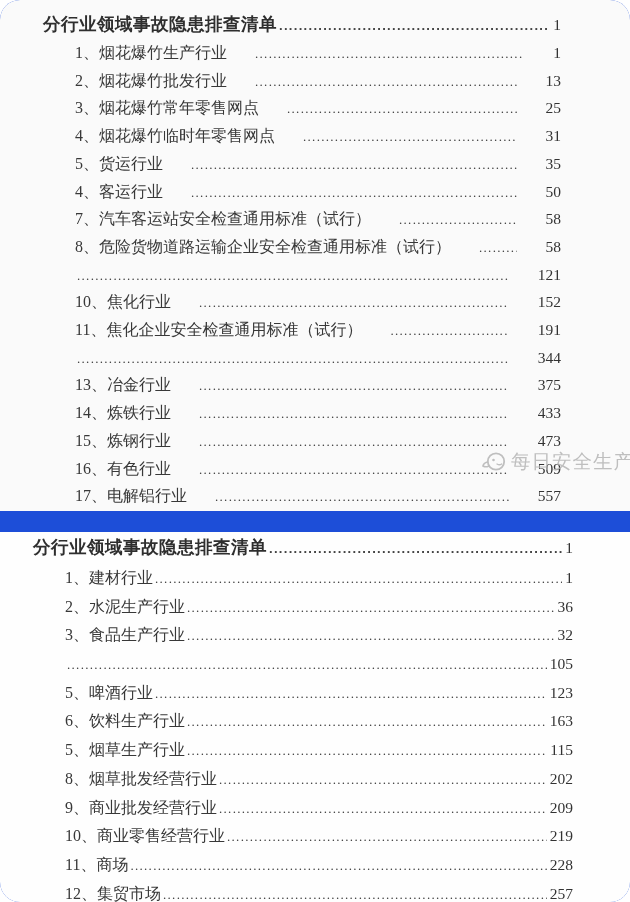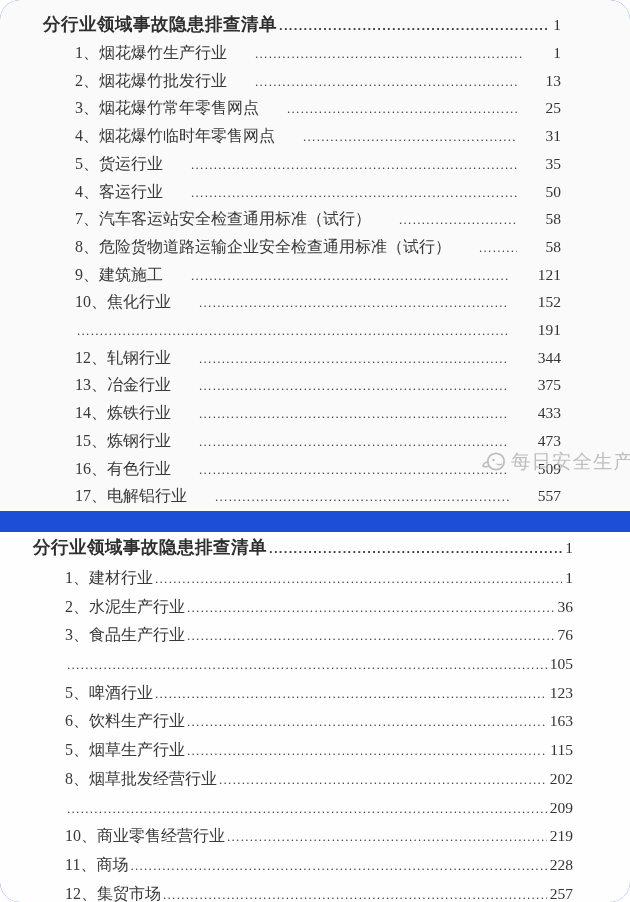--- a/index.html
+++ b/index.html
@@ -138,35 +138,34 @@
           <span class="label">7、汽车客运站安全检查通用标准（试行）</span>
           <span class="leader">................................................................................................................................................................................................................................................................................................................................................................................................................</span>
           <span class="pnum">58</span>
         </div>
         <div class="toc-row entry">
           <span class="label">8、危险货物道路运输企业安全检查通用标准（试行）</span>
           <span class="leader">................................................................................................................................................................................................................................................................................................................................................................................................................</span>
           <span class="pnum">58</span>
         </div>
         <div class="toc-row entry">
-          <span class="label">9、建筑施工</span>
           <span class="leader">................................................................................................................................................................................................................................................................................................................................................................................................................</span>
           <span class="pnum">121</span>
         </div>
         <div class="toc-row entry">
           <span class="label">10、焦化行业</span>
           <span class="leader">................................................................................................................................................................................................................................................................................................................................................................................................................</span>
           <span class="pnum">152</span>
         </div>
         <div class="toc-row entry">
+          <span class="label">11、焦化企业安全检查通用标准（试行）</span>
           <span class="leader">................................................................................................................................................................................................................................................................................................................................................................................................................</span>
           <span class="pnum">191</span>
         </div>
         <div class="toc-row entry">
-          <span class="label">12、轧钢行业</span>
           <span class="leader">................................................................................................................................................................................................................................................................................................................................................................................................................</span>
           <span class="pnum">344</span>
         </div>
         <div class="toc-row entry">
           <span class="label">13、冶金行业</span>
           <span class="leader">................................................................................................................................................................................................................................................................................................................................................................................................................</span>
           <span class="pnum">375</span>
         </div>
         <div class="toc-row entry">
           <span class="label">14、炼铁行业</span>
@@ -204,21 +203,21 @@
           <span class="pnum">1</span>
         </div>
         <div class="toc-row entry">
           <span class="label">2、水泥生产行业</span>
           <span class="leader">................................................................................................................................................................................................................................................................................................................................................................................................................</span>
           <span class="pnum">36</span>
         </div>
         <div class="toc-row entry">
           <span class="label">3、食品生产行业</span>
           <span class="leader">................................................................................................................................................................................................................................................................................................................................................................................................................</span>
-          <span class="pnum">76</span>
+          <span class="pnum">32</span>
         </div>
         <div class="toc-row entry">
           <span class="leader">................................................................................................................................................................................................................................................................................................................................................................................................................</span>
           <span class="pnum">105</span>
         </div>
         <div class="toc-row entry">
           <span class="label">5、啤酒行业</span>
           <span class="leader">................................................................................................................................................................................................................................................................................................................................................................................................................</span>
           <span class="pnum">123</span>
         </div>
@@ -231,20 +230,21 @@
           <span class="label">5、烟草生产行业</span>
           <span class="leader">................................................................................................................................................................................................................................................................................................................................................................................................................</span>
           <span class="pnum">115</span>
         </div>
         <div class="toc-row entry">
           <span class="label">8、烟草批发经营行业</span>
           <span class="leader">................................................................................................................................................................................................................................................................................................................................................................................................................</span>
           <span class="pnum">202</span>
         </div>
         <div class="toc-row entry">
+          <span class="label">9、商业批发经营行业</span>
           <span class="leader">................................................................................................................................................................................................................................................................................................................................................................................................................</span>
           <span class="pnum">209</span>
         </div>
         <div class="toc-row entry">
           <span class="label">10、商业零售经营行业</span>
           <span class="leader">................................................................................................................................................................................................................................................................................................................................................................................................................</span>
           <span class="pnum">219</span>
         </div>
         <div class="toc-row entry">
           <span class="label">11、商场</span>

